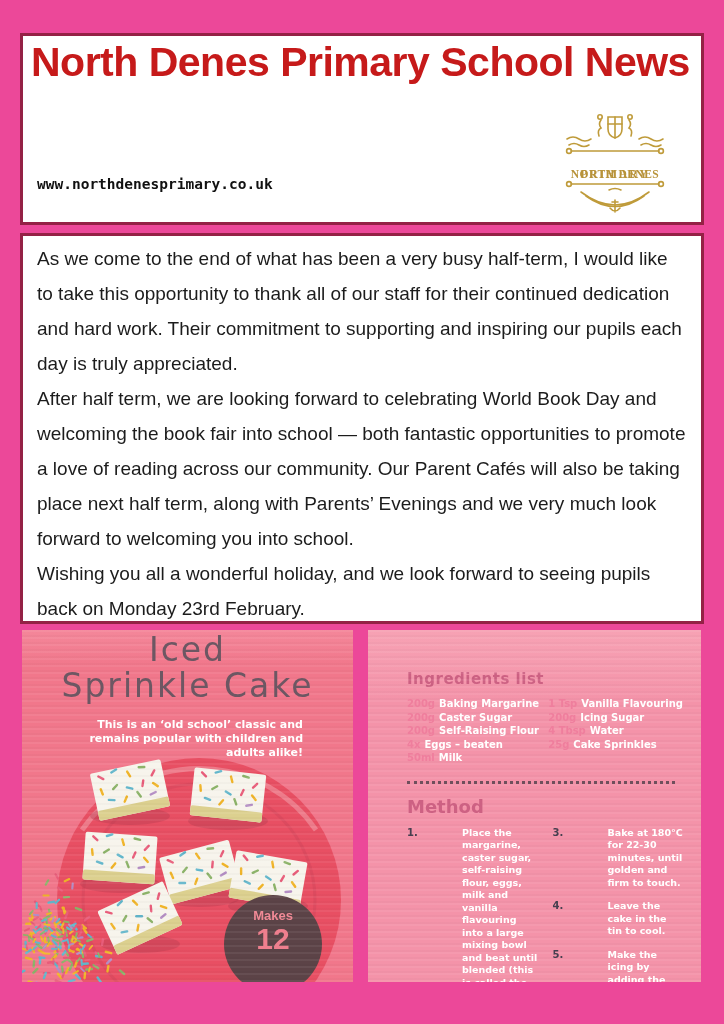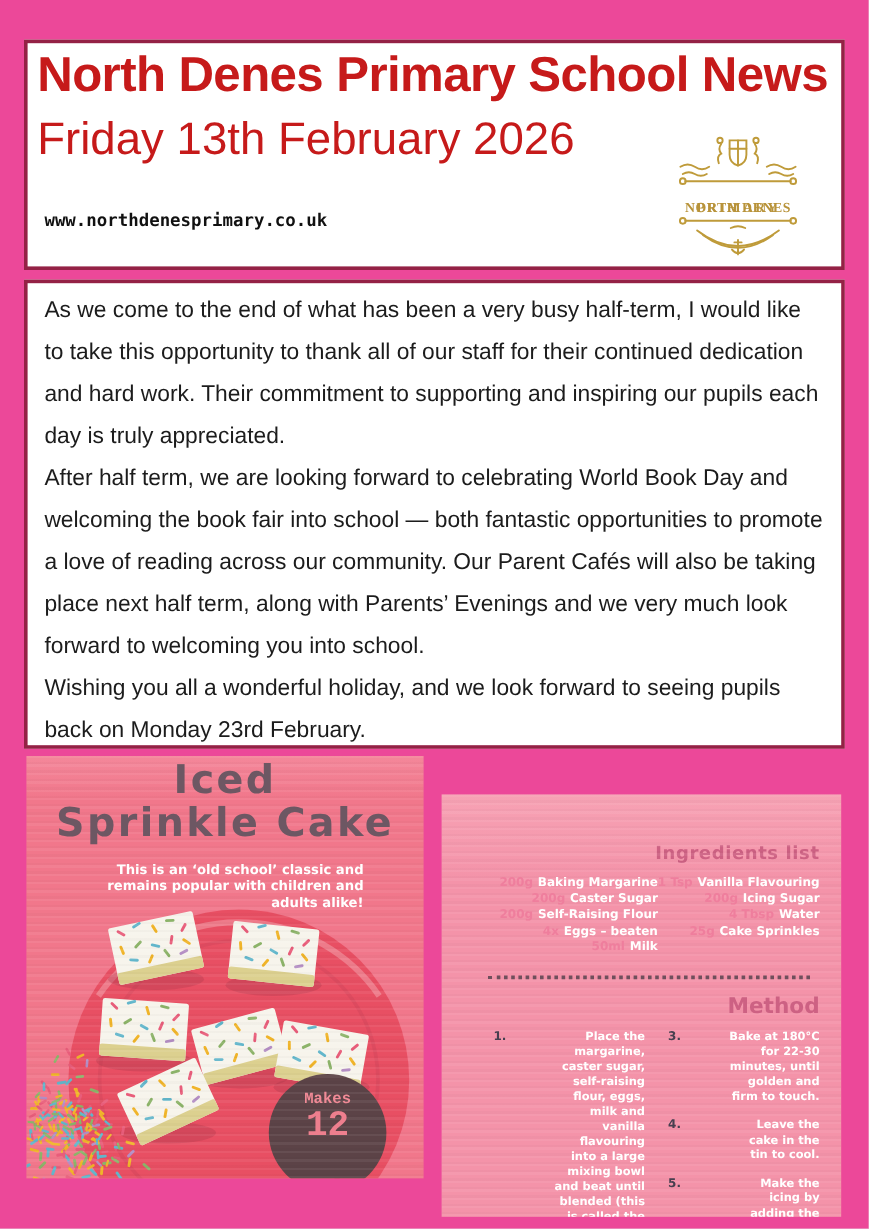--- a/index.html
+++ b/index.html
@@ -43,41 +43,40 @@
   .recipe-left{
     position:absolute;left:22px;top:630px;width:331px;height:352px;overflow:hidden;
     background:linear-gradient(180deg,#f4879a 0%,#f1778b 10%,#f1778b 100%);
   }
   .recipe-left .noise, .recipe-right .noise{
     position:absolute;inset:0;pointer-events:none;
     background:repeating-linear-gradient(0deg, rgba(255,255,255,0.06) 0 2px, rgba(0,0,0,0.02) 2px 4px, transparent 4px 7px);
   }
   .recipe-title{
     position:absolute;top:2px;left:0;width:100%;text-align:center;z-index:3;
-    font-family:"DejaVu Sans", sans-serif;font-weight:700;color:#6d5763;
+    font-family:"DejaVu Sans", sans-serif;font-weight:400;color:#6d5763;
     font-size:33px;line-height:36px;letter-spacing:2px;
   }
   .recipe-sub{
     position:absolute;top:88px;left:50px;width:231px;text-align:right;z-index:3;
     font-family:"DejaVu Sans", sans-serif;font-weight:700;color:#ffffff;
     font-size:11px;line-height:14px;
   }
   .makes{
     position:absolute;left:202px;top:278px;width:98px;text-align:center;z-index:3;
-    font-family:Liberation Mono, monospace;font-weight:700;
+    font-family:Liberation Sans, sans-serif;font-weight:700;
   }
   .makes-label{font-size:13px;color:#f08a96;line-height:16px;}
   .makes-value{font-size:30px;color:#ee7f8e;line-height:30px;}
   
   .recipe-right{
-    position:absolute;left:368px;top:662px;width:333px;height:352px;overflow:hidden;
+    position:absolute;left:368px;top:630px;width:333px;height:352px;overflow:hidden;
     background:linear-gradient(180deg,#f7a2b4 0%,#f493a9 20%,#f493a9 100%);
     font-family:"DejaVu Sans", sans-serif;box-sizing:border-box;
     padding:40px 18px 0 39px;
-    text-align:right;
   }
   .ing-title{font-size:15px;font-weight:700;color:#cd6183;letter-spacing:0.5px;margin:0 0 9px 0;}
   .ing-cols{display:flex;position:relative;z-index:2;}
   .ing-col1{width:146px;}
   .ing-col2{flex:1;}
   .ing-row{font-size:10px;font-weight:700;line-height:13.5px;white-space:nowrap;}
   .ing-qty{color:#ef7e9d;margin-right:4px;}
   .ing-name{color:#ffffff;}
   .dots{width:268px;border-top:3px dotted #6f4f5c;margin-top:16px;position:relative;z-index:2;}
   .method-title{font-size:18px;font-weight:700;color:#cd6183;margin:12px 0 10px 0;position:relative;z-index:2;}
@@ -87,21 +86,20 @@
   .step-num{width:15px;flex:0 0 15px;font-size:10px;font-weight:700;color:#473f4f;line-height:12.5px;}
   .step-text{flex:1;font-size:9.5px;font-weight:700;color:#ffffff;line-height:12.5px;margin-left:40px;}
 </style>
 </head>
 <body>
 
 <div class="page">
 
   <div class="header-box">
     <div class="hdr-title">North Denes Primary School News</div>
-    <div class="hdr-date">Friday 13th February 2026</div>
     <div class="hdr-site">www.northdenesprimary.co.uk</div>
 
     <div class="logo">
       <svg width="112" height="112" viewBox="0 0 112 112">
         <g stroke="#bf9b3a" fill="none" stroke-width="1.6" stroke-linecap="round">
 
           <path d="M49 9 h14 v12 q0 7 -7 9 q-7 -2 -7 -9 z" fill="#fff"></path>
           <path d="M56 9 v21 M49 16 h14"></path>
 
           <path d="M42 12 q-3 4 0 8 q-4 2 -2 8"></path>

